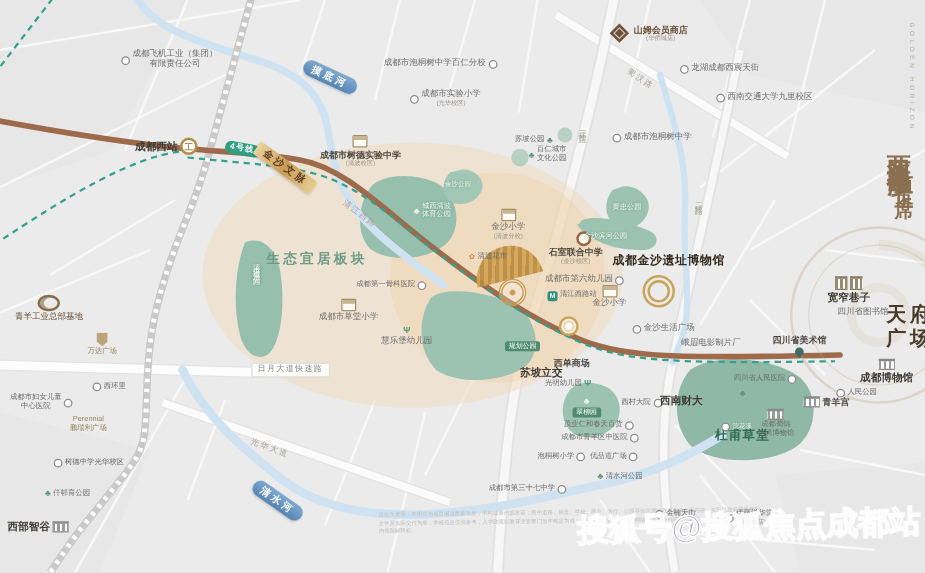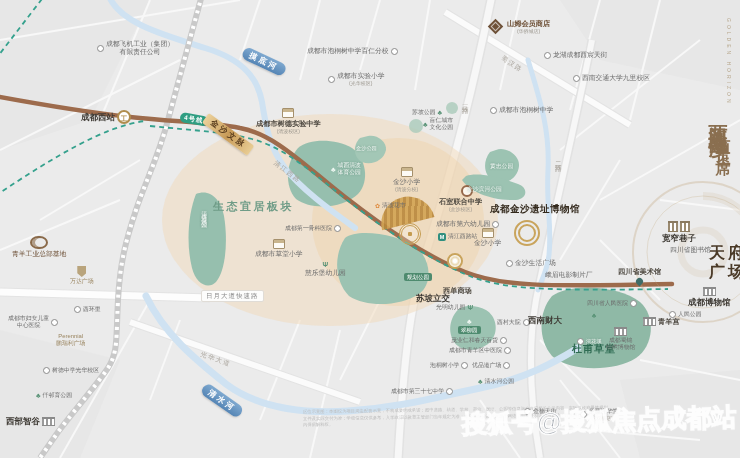--- a/index.html
+++ b/index.html
@@ -559,21 +559,21 @@
           <div class="t">金楠天街</div>
         </div>
       </div>
       <div class="lb tiny ctr" style="left: 580px; top: 408px;">
         <span class="ic ic-dot"></span>
         <div class="col">
           <div class="t">伊藤洋华堂</div>
           <div class="sub">(双楠店)</div>
         </div>
       </div>
-      <div class="lb bb" style="left: 81px; top: 110px;">
+      <div class="lb bb" style="left: 108px; top: 110px;">
         <div class="col">
           <div class="t">成都西站</div>
         </div>
         <span class="ic ic-train">工</span>
       </div>
       <div class="lb line4" style="left: 181px; top: 112px; transform: rotate(10deg);">
         <div class="col">
           <div class="t">4号线</div>
         </div>
       </div>

